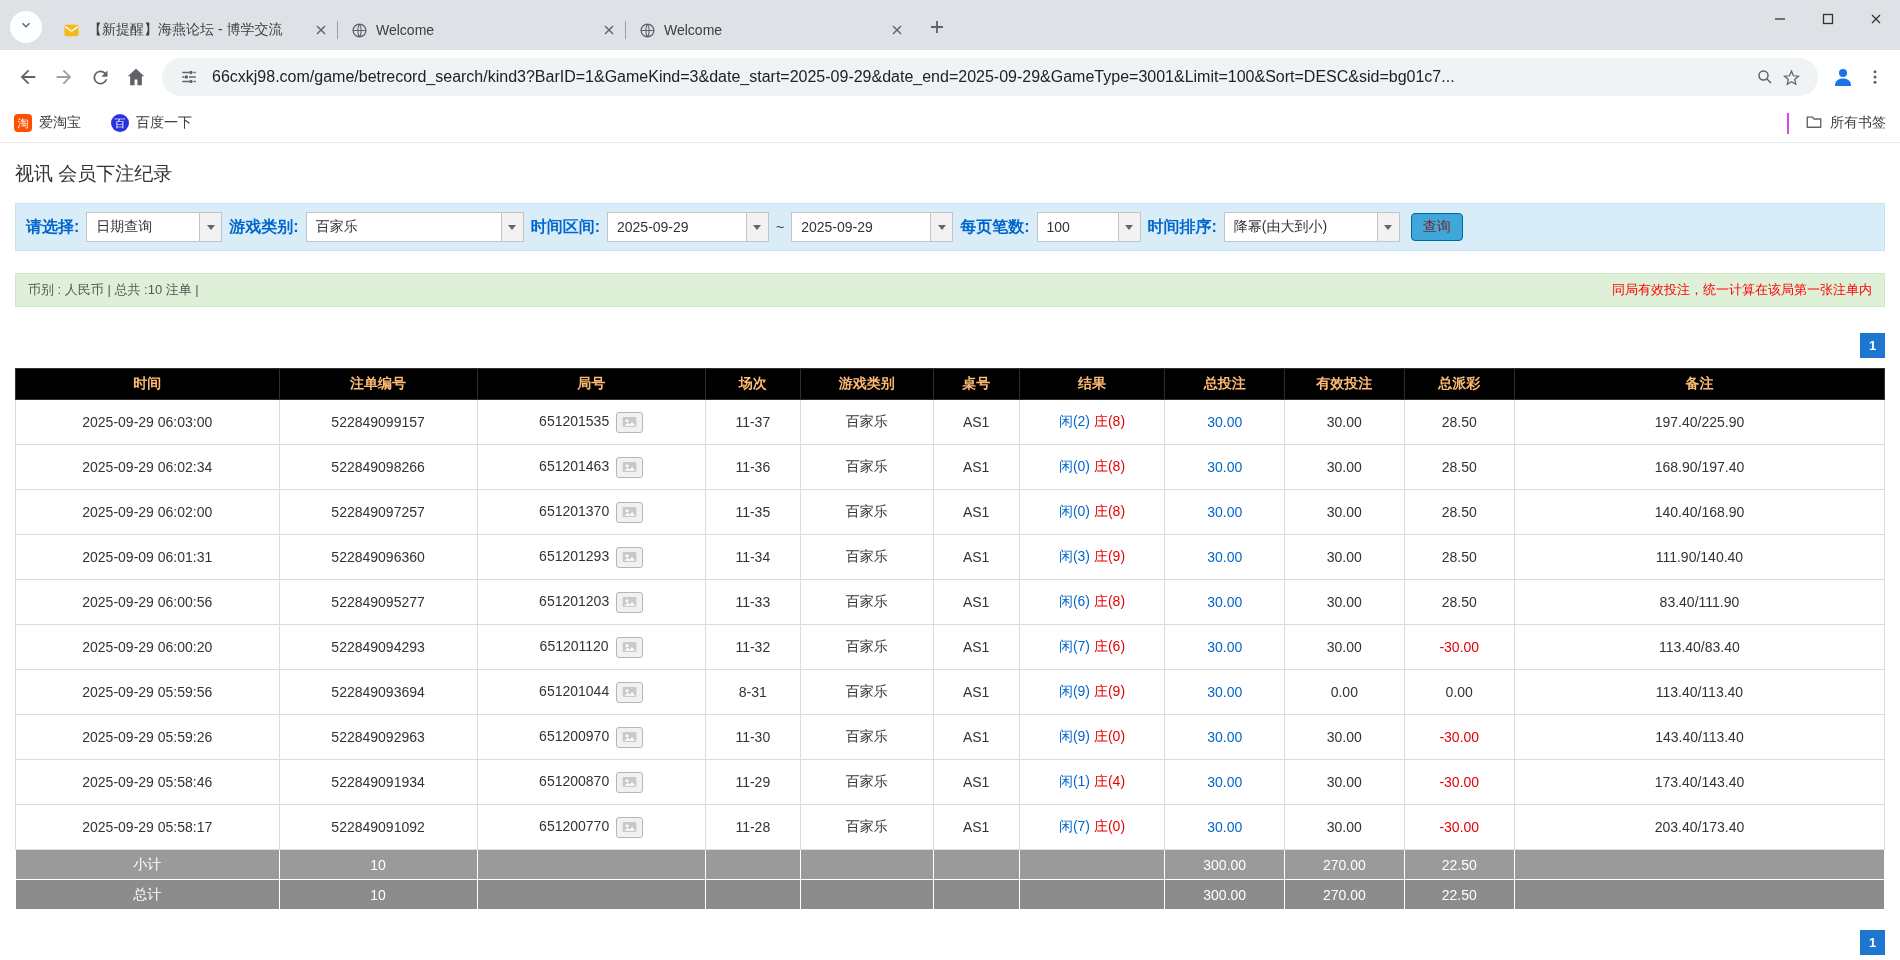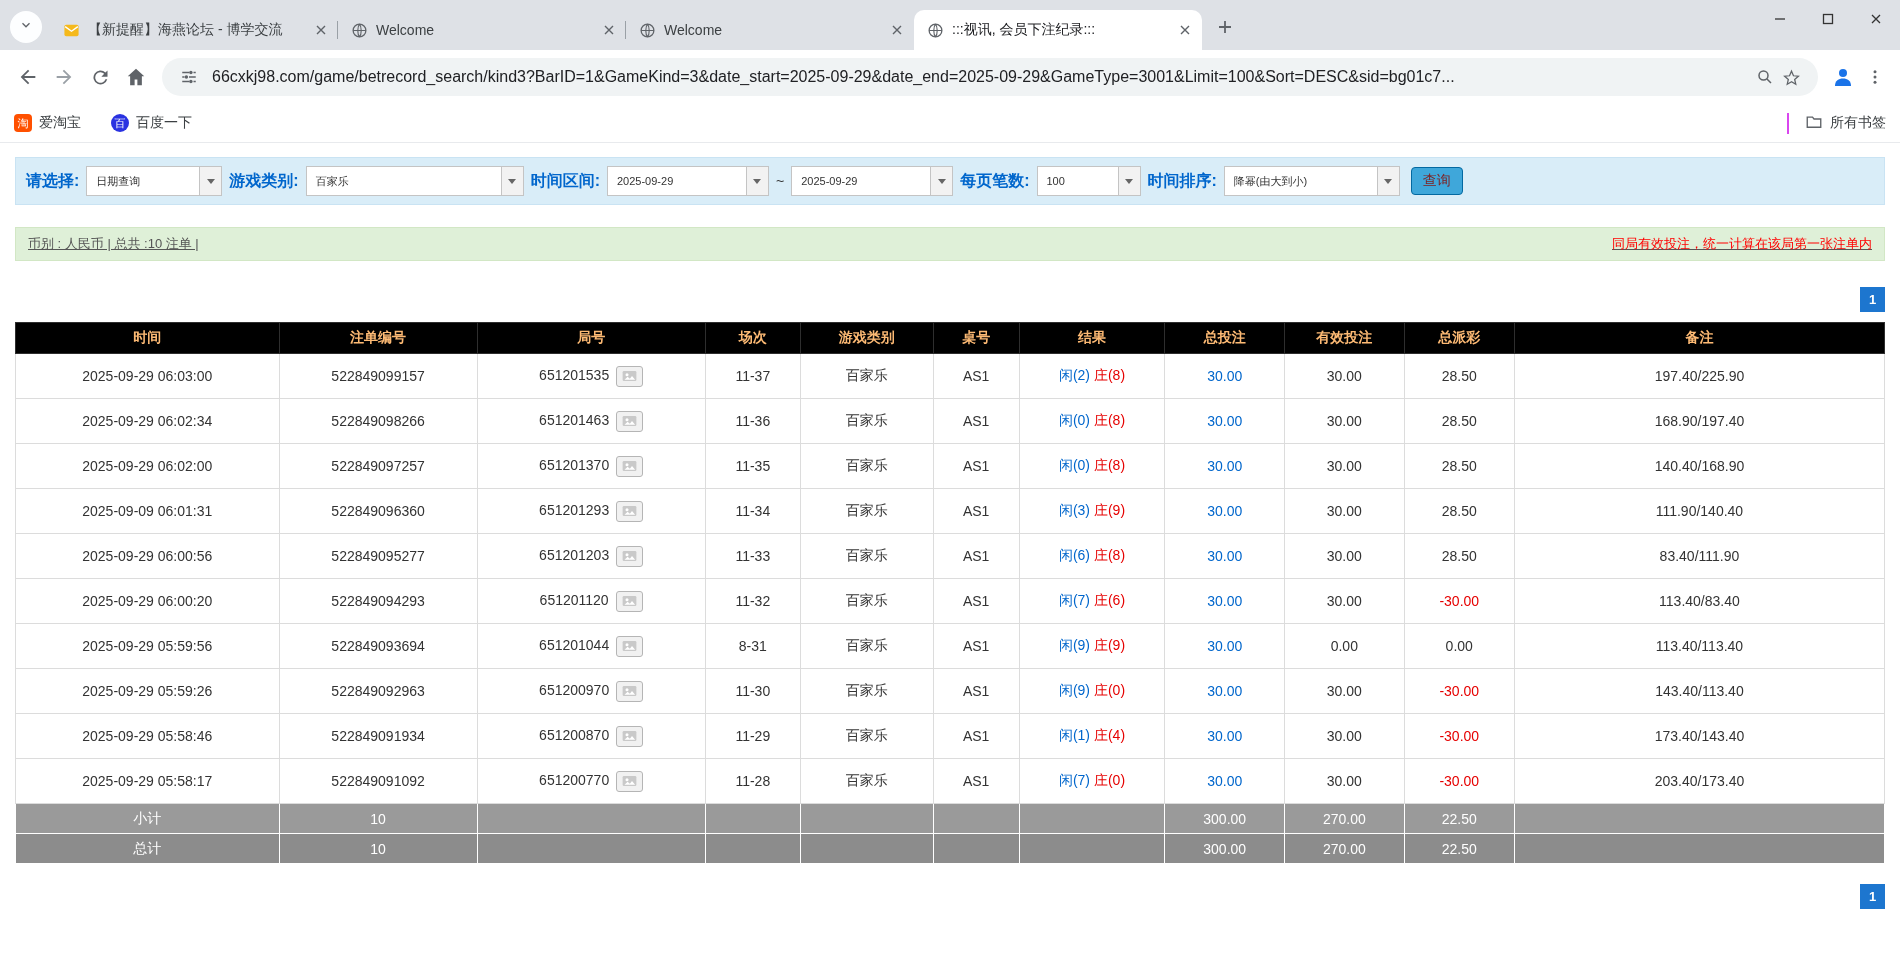--- a/index.html
+++ b/index.html
@@ -34,28 +34,28 @@
   .baidu  { background:#2932e1; border-radius:50%; }
   .bm-right { margin-left:auto; display:flex; align-items:center; gap:7px; border-left:2px solid #d946ef; padding-left:16px; cursor:pointer; }
 
   
   .page { padding:14px 15px 0; background:#fff; }
   .page-title { font-size:19px; font-weight:500; color:#333; margin:4px 0 16px; }
 
   .filter-bar { background:#d9edf8; border:1px solid #c9e3f3; padding:8px 10px; display:flex; align-items:center; gap:7px; }
   .flabel { color:#0066cc; font-weight:bold; font-size:16px; white-space:nowrap; }
   .combo { background:#fff; border:1px solid #c4c4c4; height:30px; display:flex; align-items:stretch; cursor:pointer; }
-  .combo .val { padding:0 9px; flex:1; font-size:11px; color:#333; white-space:nowrap; display:flex; align-items:center; }
+  .combo .val { padding:0 9px; flex:1; font-size:14px; color:#333; white-space:nowrap; display:flex; align-items:center; }
   .combo .arrow-box { width:22px; border-left:1px solid #c4c4c4; background:#f2f2f2; display:flex; align-items:center; justify-content:center; flex:none; }
   .combo .arrow-box::after { content:""; border-left:4px solid transparent; border-right:4px solid transparent; border-top:5px solid #666; }
   .w136{width:136px} .w218{width:218px} .w162{width:162px} .w104{width:104px} .w176{width:176px}
   .tilde { font-size:14px; color:#333; }
   .search-btn { background:#3fa7da; color:#7f1d1d; border:1px solid #0369a1; height:28px; padding:0 11px; font-size:14px; border-radius:4px; margin-left:4px; cursor:pointer; }
 
-  .info-bar { background:#dff0d8; border:1px solid #d2e7c5; height:34px; display:flex; align-items:center; justify-content:space-between; padding:0 12px; font-size:13px; color:#555; margin-top:22px;text-decoration:underline; }
+  .info-bar { background:#dff0d8; border:1px solid #d2e7c5; height:34px; display:flex; align-items:center; justify-content:space-between; padding:0 12px; font-size:13px; color:#555; margin-top:22px; }
   .info-right { color:#ff0000; }
 
   .pager { display:flex; justify-content:flex-end; }
   .pager.top { margin:26px 0 10px; }
   .pager.bottom { margin:20px 0 6px; }
   .page-box { min-width:25px; height:25px; background:#1d76cf; color:#fff; display:flex; align-items:center; justify-content:center; font-size:13px; font-weight:bold; cursor:pointer; }
 
   table.records { width:100%; border-collapse:collapse; font-size:14px; color:#333; table-layout:fixed; }
   .records thead th { background:#000; color:#fdba74; font-weight:bold; height:31px; border:1px solid #2e2e2e; font-size:14px; }
   .records tbody td { border:1px solid #dcdcdc; height:45px; text-align:center; background:#fff; }
@@ -119,34 +119,20 @@
         </svg>
     </span>
     <span class="tab-title">Welcome</span>
     <span class="tab-close">
       <svg width="10" height="10" viewBox="0 0 10 10">
           <path d="M1 1l8 8M9 1l-8 8" stroke="#5f6368" stroke-width="1.4"></path>
         </svg>
     </span>
   </div>
 
-  <div class="tab active">
-    <span class="favicon">
-      <svg width="17" height="17" viewBox="0 0 24 24">
-          <circle cx="12" cy="12" r="9" fill="none" stroke="#5f6368" stroke-width="1.8"></circle>
-          <path d="M3 12h18M12 3c3.2 3.6 3.2 14.4 0 18M12 3c-3.2 3.6-3.2 14.4 0 18" fill="none" stroke="#5f6368" stroke-width="1.6"></path>
-        </svg>
-    </span>
-    <span class="tab-title">:::视讯, 会员下注纪录:::</span>
-    <span class="tab-close">
-      <svg width="10" height="10" viewBox="0 0 10 10">
-          <path d="M1 1l8 8M9 1l-8 8" stroke="#5f6368" stroke-width="1.4"></path>
-        </svg>
-    </span>
-  </div>
 
   <div class="new-tab">
     <span>
       <svg width="14" height="14" viewBox="0 0 14 14">
           <path d="M7 1v12M1 7h12" stroke="#5f6368" stroke-width="1.8"></path>
         </svg>
     </span>
   </div>
 
   <div class="window-controls">
@@ -241,20 +227,21 @@
     <span>
       <svg width="18" height="18" viewBox="0 0 24 24">
           <path d="M3 5.5h7l2 2.5h9V19H3z" fill="none" stroke="#5f6368" stroke-width="1.8"></path>
         </svg>
     </span>
     <span>所有书签</span>
   </div>
 </div>
 
 <div class="page">
+  <h1 class="page-title">视讯 会员下注纪录</h1>
 
   <div class="filter-bar">
     <span class="flabel">请选择:</span>
     <div class="combo w136">
       <span class="val">日期查询</span>
       <span class="arrow-box"></span>
     </div>
 
     <span class="flabel">游戏类别:</span>
     <div class="combo w218">

